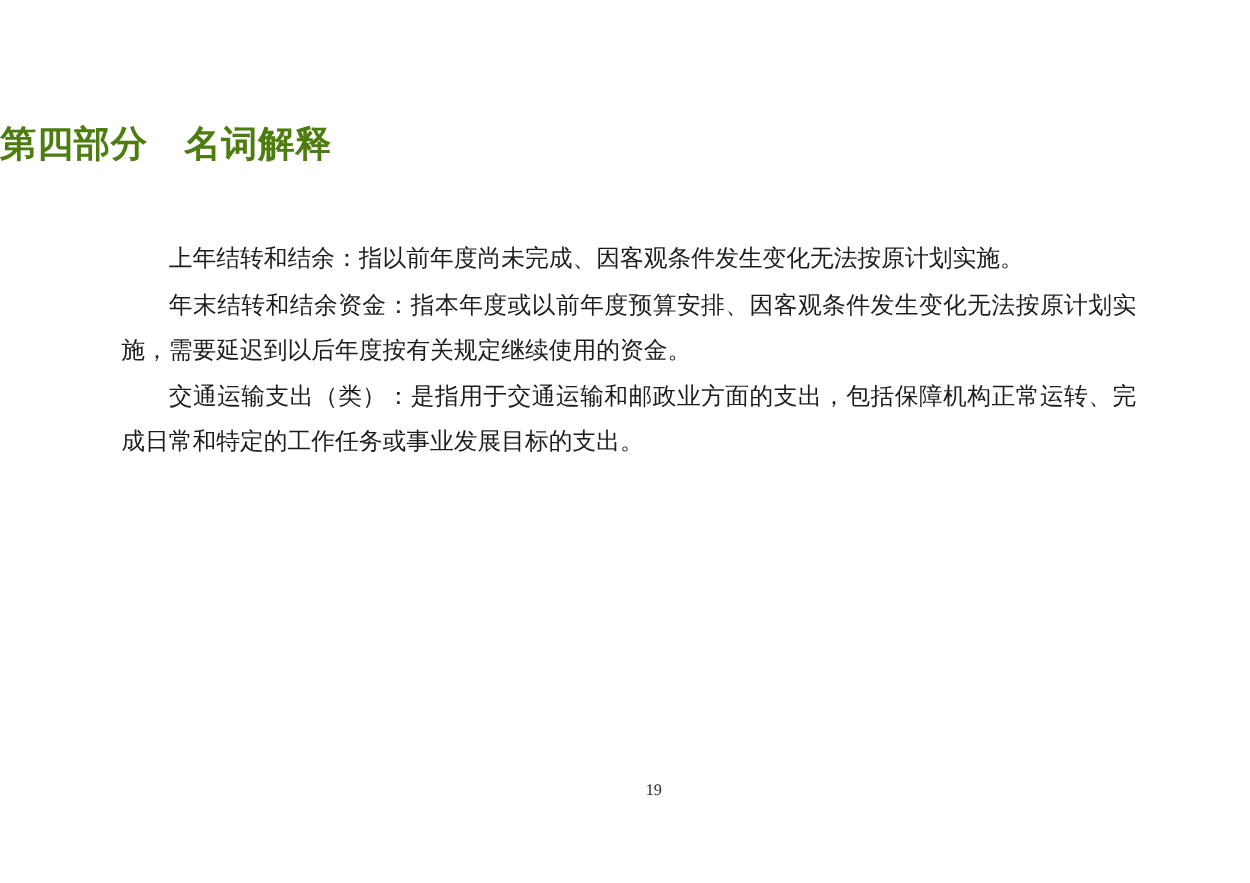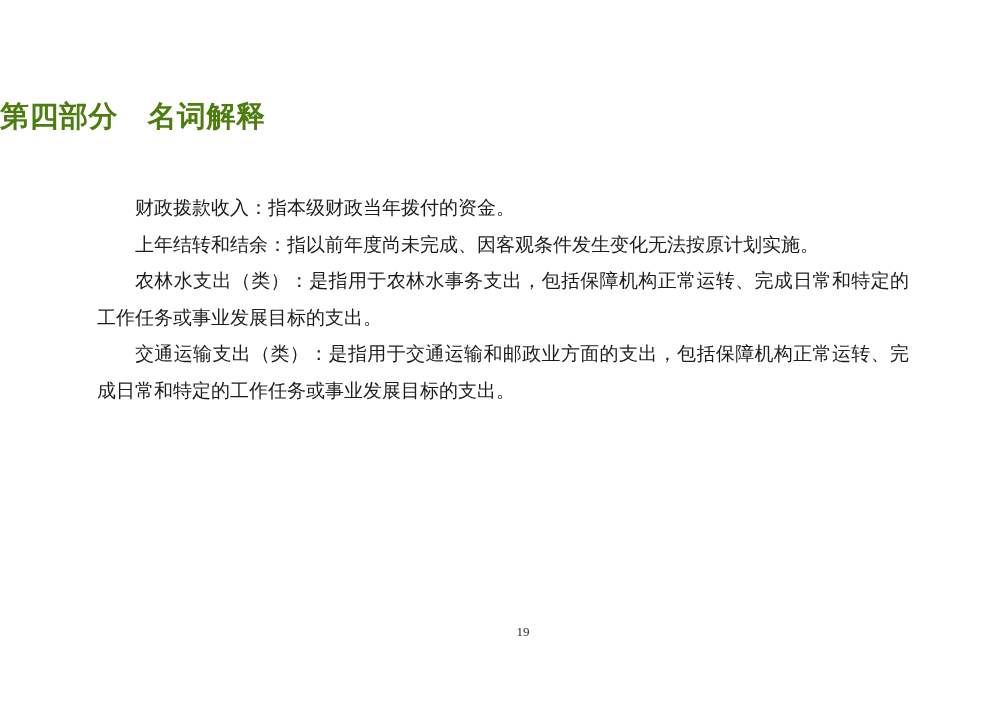--- a/index.html
+++ b/index.html
@@ -56,21 +56,20 @@
   }
 </style>
 </head>
 <body>
 
 <div class="document">
 
   <div class="doc-title">第四部分　名词解释</div>
 
   <div class="doc-body">
-    <p>财政拨款收入：指本级财政当年拨付的资金。</p>
     <p>上年结转和结余：指以前年度尚未完成、因客观条件发生变化无法按原计划实施。</p>
-    <p>农林水支出（类）：是指用于农林水事务支出，包括保障机构正常运转、完成日常和特定的工作任务或事业发展目标的支出。</p>
+    <p>年末结转和结余资金：指本年度或以前年度预算安排、因客观条件发生变化无法按原计划实施，需要延迟到以后年度按有关规定继续使用的资金。</p>
     <p>交通运输支出（类）：是指用于交通运输和邮政业方面的支出，包括保障机构正常运转、完成日常和特定的工作任务或事业发展目标的支出。</p>
   </div>
 
   <div class="page-number">19</div>
 
 </div>
 
 </body></html>

